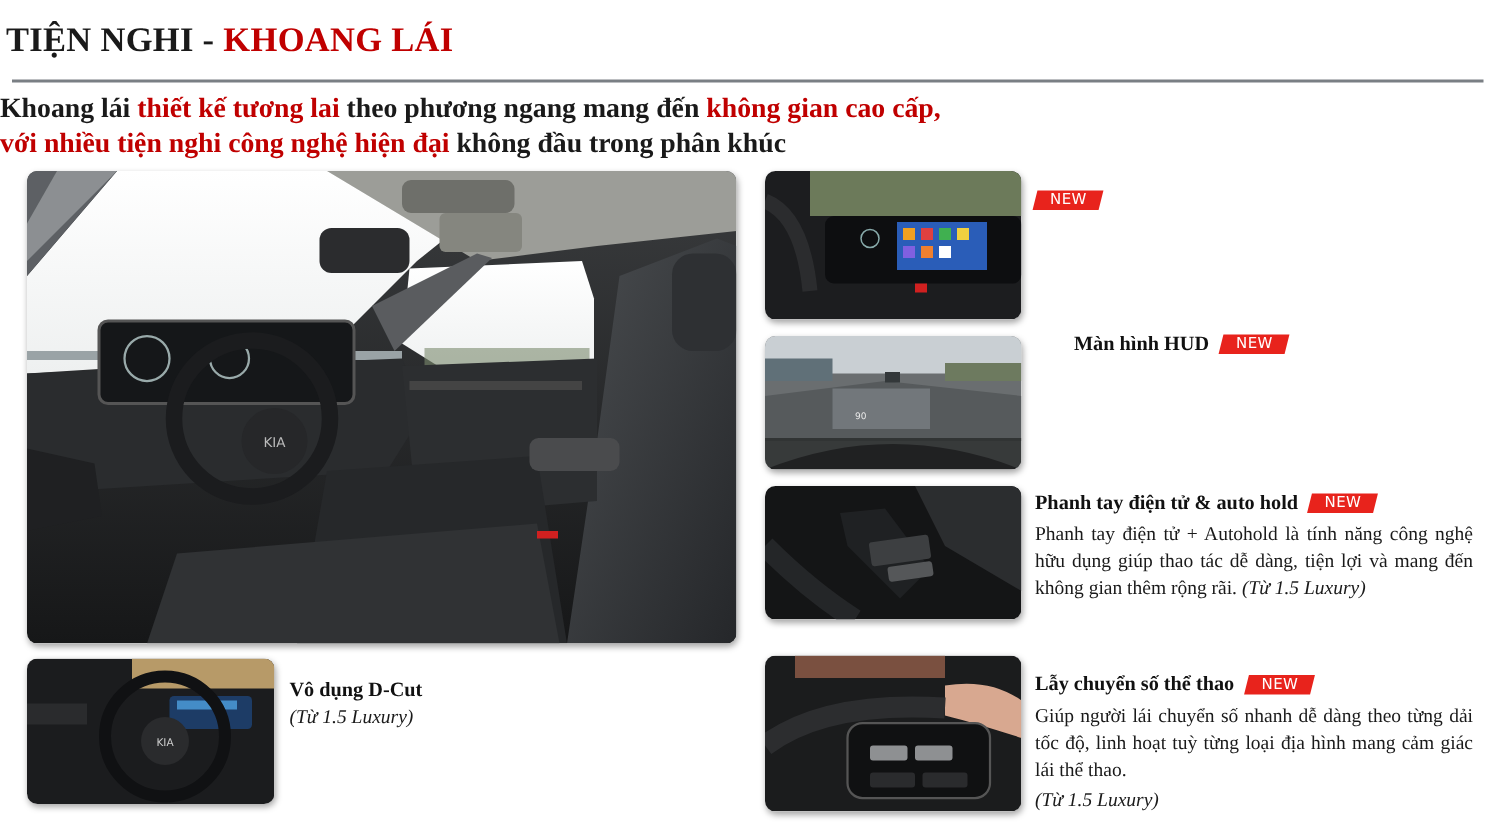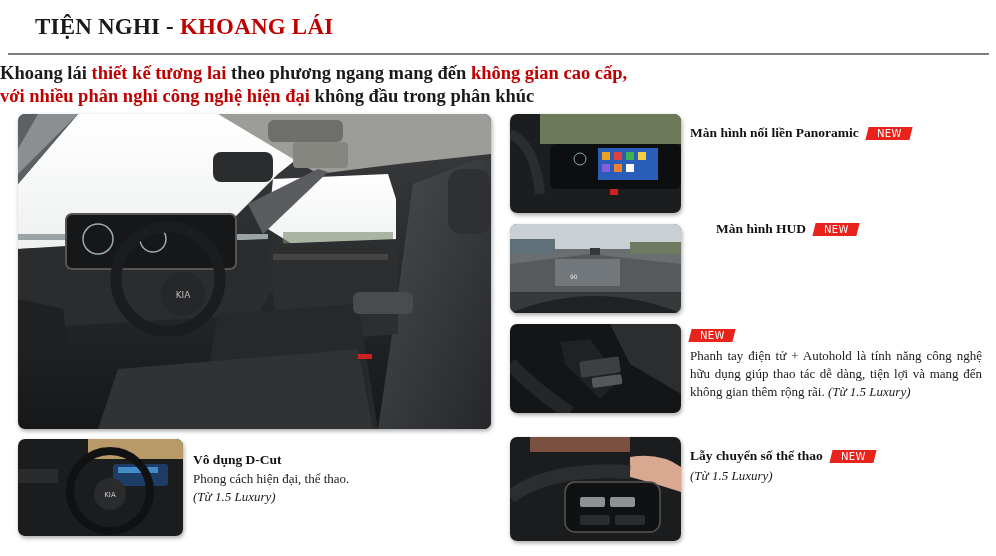--- a/index.html
+++ b/index.html
@@ -1,19 +1,19 @@
 <!DOCTYPE html>
 <html><head>
 <meta charset="utf-8">
 <style>
   html, body { margin:0; padding:0; }
   body { width:996px; height:556px; background:#ffffff; position:relative; overflow:hidden;
          font-family: "DejaVu Serif", "Liberation Serif", serif; color:#1a1a1a; }
   .abs { position:absolute; }
-  .title { left:35px; top:14px; font-size:23px; font-weight:bold; letter-spacing:0.2px; color:#1a1a1a;
+  .title { left:4px; top:14px; font-size:23px; font-weight:bold; letter-spacing:0.2px; color:#1a1a1a;
            font-family: "Liberation Serif", "DejaVu Serif", serif; }
   .title .red { color:#c00000; }
   .rule { left:8px; top:53px; width:981px; height:2px; background:#7a7f84; }
   .headline { left:0; top:62px; width:996px; font-size:18.5px; font-weight:bold; line-height:23px;
               font-family: "Liberation Serif", "DejaVu Serif", serif; }
   .red { color:#c00000; }
   .photo { border-radius:7px; overflow:hidden; box-shadow: 1px 2px 4px rgba(0,0,0,0.35); }
   .feat { font-family: "Liberation Serif", "DejaVu Serif", serif; }
   .feat-title { font-size:13.5px; font-weight:bold; color:#111; display:flex; align-items:center; gap:8px; height:18px; }
   .feat-desc { font-size:13px; line-height:18px; color:#1a1a1a; text-align:justify; }
@@ -24,21 +24,21 @@
   .new-badge span { display:inline-block; transform:skewX(14deg); }
 </style>
 </head>
 <body>
 
 <div class="abs title"><span>TIỆN NGHI - </span><span class="red">KHOANG LÁI</span></div>
 <div class="abs rule"></div>
 
 <div class="abs headline">
   <div><span>Khoang lái </span><span class="red">thiết kế tương lai</span><span> theo phương ngang mang đến </span><span class="red">không gian cao cấp,</span></div>
-  <div><span class="red">với nhiều phân nghi công nghệ hiện đại</span><span> không đầu trong phân khúc</span></div>
+  <div><span class="red">với nhiều tiện nghi công nghệ hiện đại</span><span> không đầu trong phân khúc</span></div>
 </div>
 
 <div class="abs photo" style="left:18px; top:114px; width:473px; height:315px;">
   <svg width="473" height="315" viewBox="0 0 473 315" xmlns="http://www.w3.org/2000/svg">
     <defs>
       <linearGradient id="sky" x1="0" y1="0" x2="0" y2="1">
         <stop offset="0" stop-color="#ffffff"></stop>
           <stop offset="1" stop-color="#eef0f0"></stop>
       </linearGradient>
       <linearGradient id="cab" x1="0" y1="0" x2="0" y2="1">
@@ -102,21 +102,20 @@
     <rect x="100" y="28" width="40" height="6" fill="#4fa0e0" opacity="0.8"></rect>
     <circle cx="92" cy="52" r="40" fill="none" stroke="#101113" stroke-width="8"></circle>
     <circle cx="92" cy="55" r="16" fill="#2a2b2d"></circle>
     <text x="92" y="58" font-size="7" fill="#ccc" text-anchor="middle" font-family="DejaVu Sans, sans-serif">KIA</text>
     <rect x="0" y="30" width="40" height="14" fill="#2a2b2d"></rect>
   </svg>
 </div>
 
 <div class="abs feat" style="left:193px; top:451px; width:290px;">
   <div class="feat-title">Vô dụng D-Cut</div>
-  <div class="feat-desc" style="margin-top:1px;">Phong cách hiện đại, thể thao.</div>
   <div class="feat-desc"><em>(Từ 1.5 Luxury)</em></div>
 </div>
 
 <div class="abs photo" style="left:510px; top:114px; width:171px; height:99px;">
   <svg width="171" height="99" viewBox="0 0 171 99" xmlns="http://www.w3.org/2000/svg">
     <rect width="171" height="99" fill="#1c1d1f"></rect>
     <rect x="30" y="0" width="141" height="30" fill="#6c7a5a"></rect>
     <rect x="40" y="30" width="131" height="45" rx="6" fill="#0d0e10"></rect>
     <rect x="88" y="34" width="60" height="32" fill="#2a5db8"></rect>
     <rect x="92" y="38" width="8" height="8" fill="#f0a020"></rect>
@@ -126,21 +125,20 @@
     <rect x="92" y="50" width="8" height="8" fill="#8060e0"></rect>
     <rect x="104" y="50" width="8" height="8" fill="#f08030"></rect>
     <rect x="116" y="50" width="8" height="8" fill="#ffffff"></rect>
     <circle cx="70" cy="45" r="6" fill="none" stroke="#8aa" stroke-width="1"></circle>
     <path d="M0,20 Q25,30 30,80" stroke="#2b2c2e" stroke-width="10" fill="none"></path>
     <rect x="100" y="75" width="8" height="6" fill="#d02020"></rect>
   </svg>
 </div>
 <div class="abs feat" style="left:690px; top:124px; width:292px;">
   <div class="feat-title">
-      <span>Màn hình nối liền Panoramic</span>
       <span class="new-badge"><span>NEW</span></span>
     </div>
 </div>
 
 <div class="abs photo" style="left:510px; top:224px; width:171px; height:89px;">
   <svg width="171" height="89" viewBox="0 0 171 89" xmlns="http://www.w3.org/2000/svg">
     <rect width="171" height="89" fill="#6a6e70"></rect>
     <rect width="171" height="25" fill="#c9cfd3"></rect>
     <rect x="0" y="15" width="45" height="15" fill="#607078"></rect>
     <rect x="120" y="18" width="51" height="12" fill="#6d7a5f"></rect>
@@ -164,20 +162,21 @@
     <rect width="171" height="89" fill="#141516"></rect>
     <polygon points="100,0 171,0 171,70 120,40" fill="#2b2d2f"></polygon>
     <polygon points="50,18 80,15 110,55 90,75 55,40" fill="#1f2123"></polygon>
     <rect x="70" y="35" width="40" height="16" rx="2" fill="#3d3f41" transform="rotate(-8 90 43)"></rect>
     <rect x="82" y="52" width="30" height="10" rx="2" fill="#555759" transform="rotate(-8 97 57)"></rect>
     <path d="M0,40 Q30,70 60,89" stroke="#242628" stroke-width="14" fill="none"></path>
   </svg>
 </div>
 <div class="abs feat" style="left:690px; top:326px; width:292px;">
   <div class="feat-title">
+      <span>Phanh tay điện tử &amp; auto hold</span>
       <span class="new-badge"><span>NEW</span></span>
     </div>
   <div class="feat-desc" style="margin-top:3px;"><span>Phanh tay điện tử + Autohold là tính năng công nghệ hữu dụng giúp thao tác dễ dàng, tiện lợi và mang đến không gian thêm rộng rãi. </span><em>(Từ 1.5 Luxury)</em></div>
 </div>
 
 <div class="abs photo" style="left:510px; top:437px; width:171px; height:104px;">
   <svg width="171" height="104" viewBox="0 0 171 104" xmlns="http://www.w3.org/2000/svg">
     <rect width="171" height="104" fill="#1b1c1d"></rect>
     <rect x="20" y="0" width="100" height="15" fill="#7a5040"></rect>
     <path d="M120,20 Q150,15 171,30 L171,55 Q140,45 120,40 Z" fill="#d8a890"></path>
@@ -187,14 +186,15 @@
     <rect x="100" y="60" width="25" height="10" rx="2" fill="#8e9092"></rect>
     <rect x="70" y="78" width="30" height="10" rx="2" fill="#2a2b2d"></rect>
     <rect x="105" y="78" width="30" height="10" rx="2" fill="#2a2b2d"></rect>
   </svg>
 </div>
 <div class="abs feat" style="left:690px; top:447px; width:292px;">
   <div class="feat-title">
       <span>Lẫy chuyển số thể thao</span>
       <span class="new-badge"><span>NEW</span></span>
     </div>
+  <div class="feat-desc" style="margin-top:3px;">Giúp người lái chuyển số nhanh dễ dàng theo từng dải tốc độ, linh hoạt tuỳ từng loại địa hình mang cảm giác lái thể thao.</div>
   <div class="feat-desc" style="margin-top:2px;"><em>(Từ 1.5 Luxury)</em></div>
 </div>
 
 </body></html>

